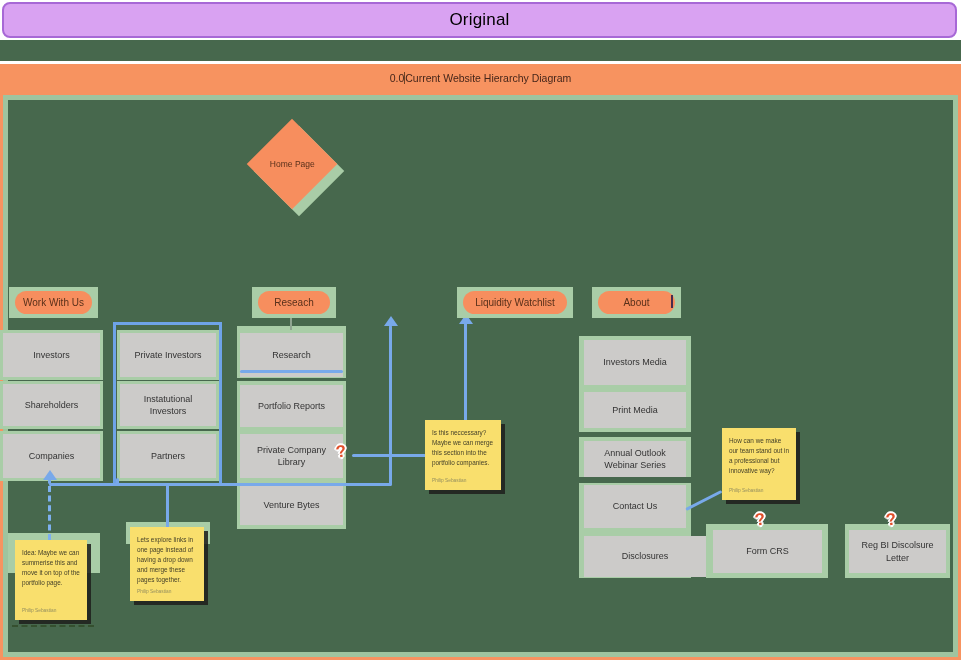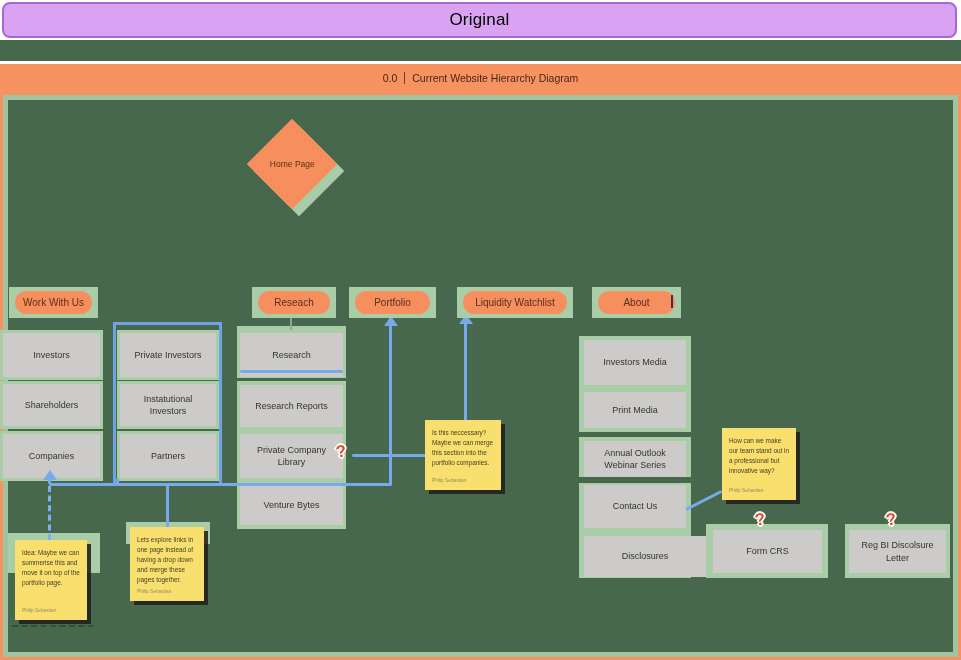--- a/index.html
+++ b/index.html
@@ -7,21 +7,21 @@
   .page { position:relative; width:961px; height:660px; background:#ffffff; overflow:hidden; }
 
   .board-header { position:absolute; left:2px; top:2px; width:955px; height:36px;
     background:#d9a2f2; border:2px solid #a768d6; border-radius:8px;
     display:flex; align-items:center; justify-content:center;
     font-size:17px; color:#000000; letter-spacing:.2px; }
 
   .green-band { position:absolute; left:0; top:40px; width:961px; height:21px; background:#47684d; }
 
   .section-bar { position:absolute; left:0; top:64px; width:961px; height:28px; background:#f79360;
-    display:flex; align-items:center; justify-content:center; gap:7px;
+    display:flex; align-items:center; justify-content:center; 
     font-size:10.5px; color:#46261a; }
   .section-divider { width:1px; height:12px; background:#6d4327; }
 
   .canvas { position:absolute; left:0; top:92px; width:961px; height:568px; background:#47684d;
     box-shadow: inset 0 0 0 3px #f79360, inset 0 0 0 8px #9fc49f; }
 
   .sage { position:absolute; background:#a9cda7; }
   .box { position:absolute; background:#cccbc9; display:flex; align-items:center; justify-content:center;
     text-align:center; font-size:9px; color:#333333; line-height:1.35; padding:2px 6px; }
   .sel-frame { position:absolute; border:3px solid #6ea3e8; }
@@ -101,21 +101,21 @@
 
     <div class="box" style="left:3px;top:241px;width:97px;height:44px">Investors</div>
     <div class="box" style="left:3px;top:292px;width:97px;height:42px">Shareholders</div>
     <div class="box" style="left:3px;top:342px;width:97px;height:44px">Companies</div>
 
     <div class="box" style="left:120px;top:241px;width:96px;height:44px">Private Investors</div>
     <div class="box" style="left:120px;top:292px;width:96px;height:42px">Instatutional Investors</div>
     <div class="box" style="left:120px;top:342px;width:96px;height:44px">Partners</div>
 
     <div class="box" style="left:240px;top:241px;width:103px;height:44px">Research</div>
-    <div class="box" style="left:240px;top:293px;width:103px;height:42px">Research Reports</div>
+    <div class="box" style="left:240px;top:293px;width:103px;height:42px">Portfolio Reports</div>
     <div class="box" style="left:240px;top:393px;width:103px;height:40px">Venture Bytes</div>
     <div class="box" style="left:240px;top:342px;width:103px;height:44px">Private Company Library</div>
 
     <div class="box" style="left:584px;top:248px;width:102px;height:45px">Investors Media</div>
     <div class="box" style="left:584px;top:300px;width:102px;height:36px">Print Media</div>
     <div class="box" style="left:584px;top:349px;width:102px;height:36px">Annual Outlook Webinar Series</div>
     <div class="box" style="left:584px;top:393px;width:102px;height:43px">Contact Us</div>
     <div class="box" style="left:584px;top:444px;width:122px;height:41px">Disclosures</div>
 
     <div class="box" style="left:713px;top:438px;width:109px;height:43px">Form CRS</div>
@@ -133,23 +133,20 @@
     <div class="conn" style="left:352px;top:362px;width:74px;height:3px"></div>
     <div class="conn" style="left:464px;top:230px;width:3px;height:100px"></div>
     <div class="arrow-up" style="left:459px;top:222px"></div>
     <div class="conn" style="left:686px;top:416px;width:40px;height:3px;transform:rotate(-27deg);transform-origin:left center"></div>
 
     <div class="pillwrap" style="left:9px;top:195px">
       <div class="pill" style="width:77px">Work With Us</div>
     </div>
     <div class="pillwrap" style="left:252px;top:195px">
       <div class="pill" style="width:72px">Reseach</div>
-    </div>
-    <div class="pillwrap" style="left:349px;top:195px">
-      <div class="pill" style="width:75px">Portfolio</div>
     </div>
     <div class="pillwrap" style="left:457px;top:195px">
       <div class="pill" style="width:104px">Liquidity Watchlist</div>
     </div>
     <div class="pillwrap" style="left:592px;top:195px">
       <div class="pill" style="width:77px">About</div>
     </div>
     <div class="cursor-tick" style="left:671px;top:203px"></div>
 
     <div class="sticky" style="left:15px;top:448px;width:72px;height:80px">

